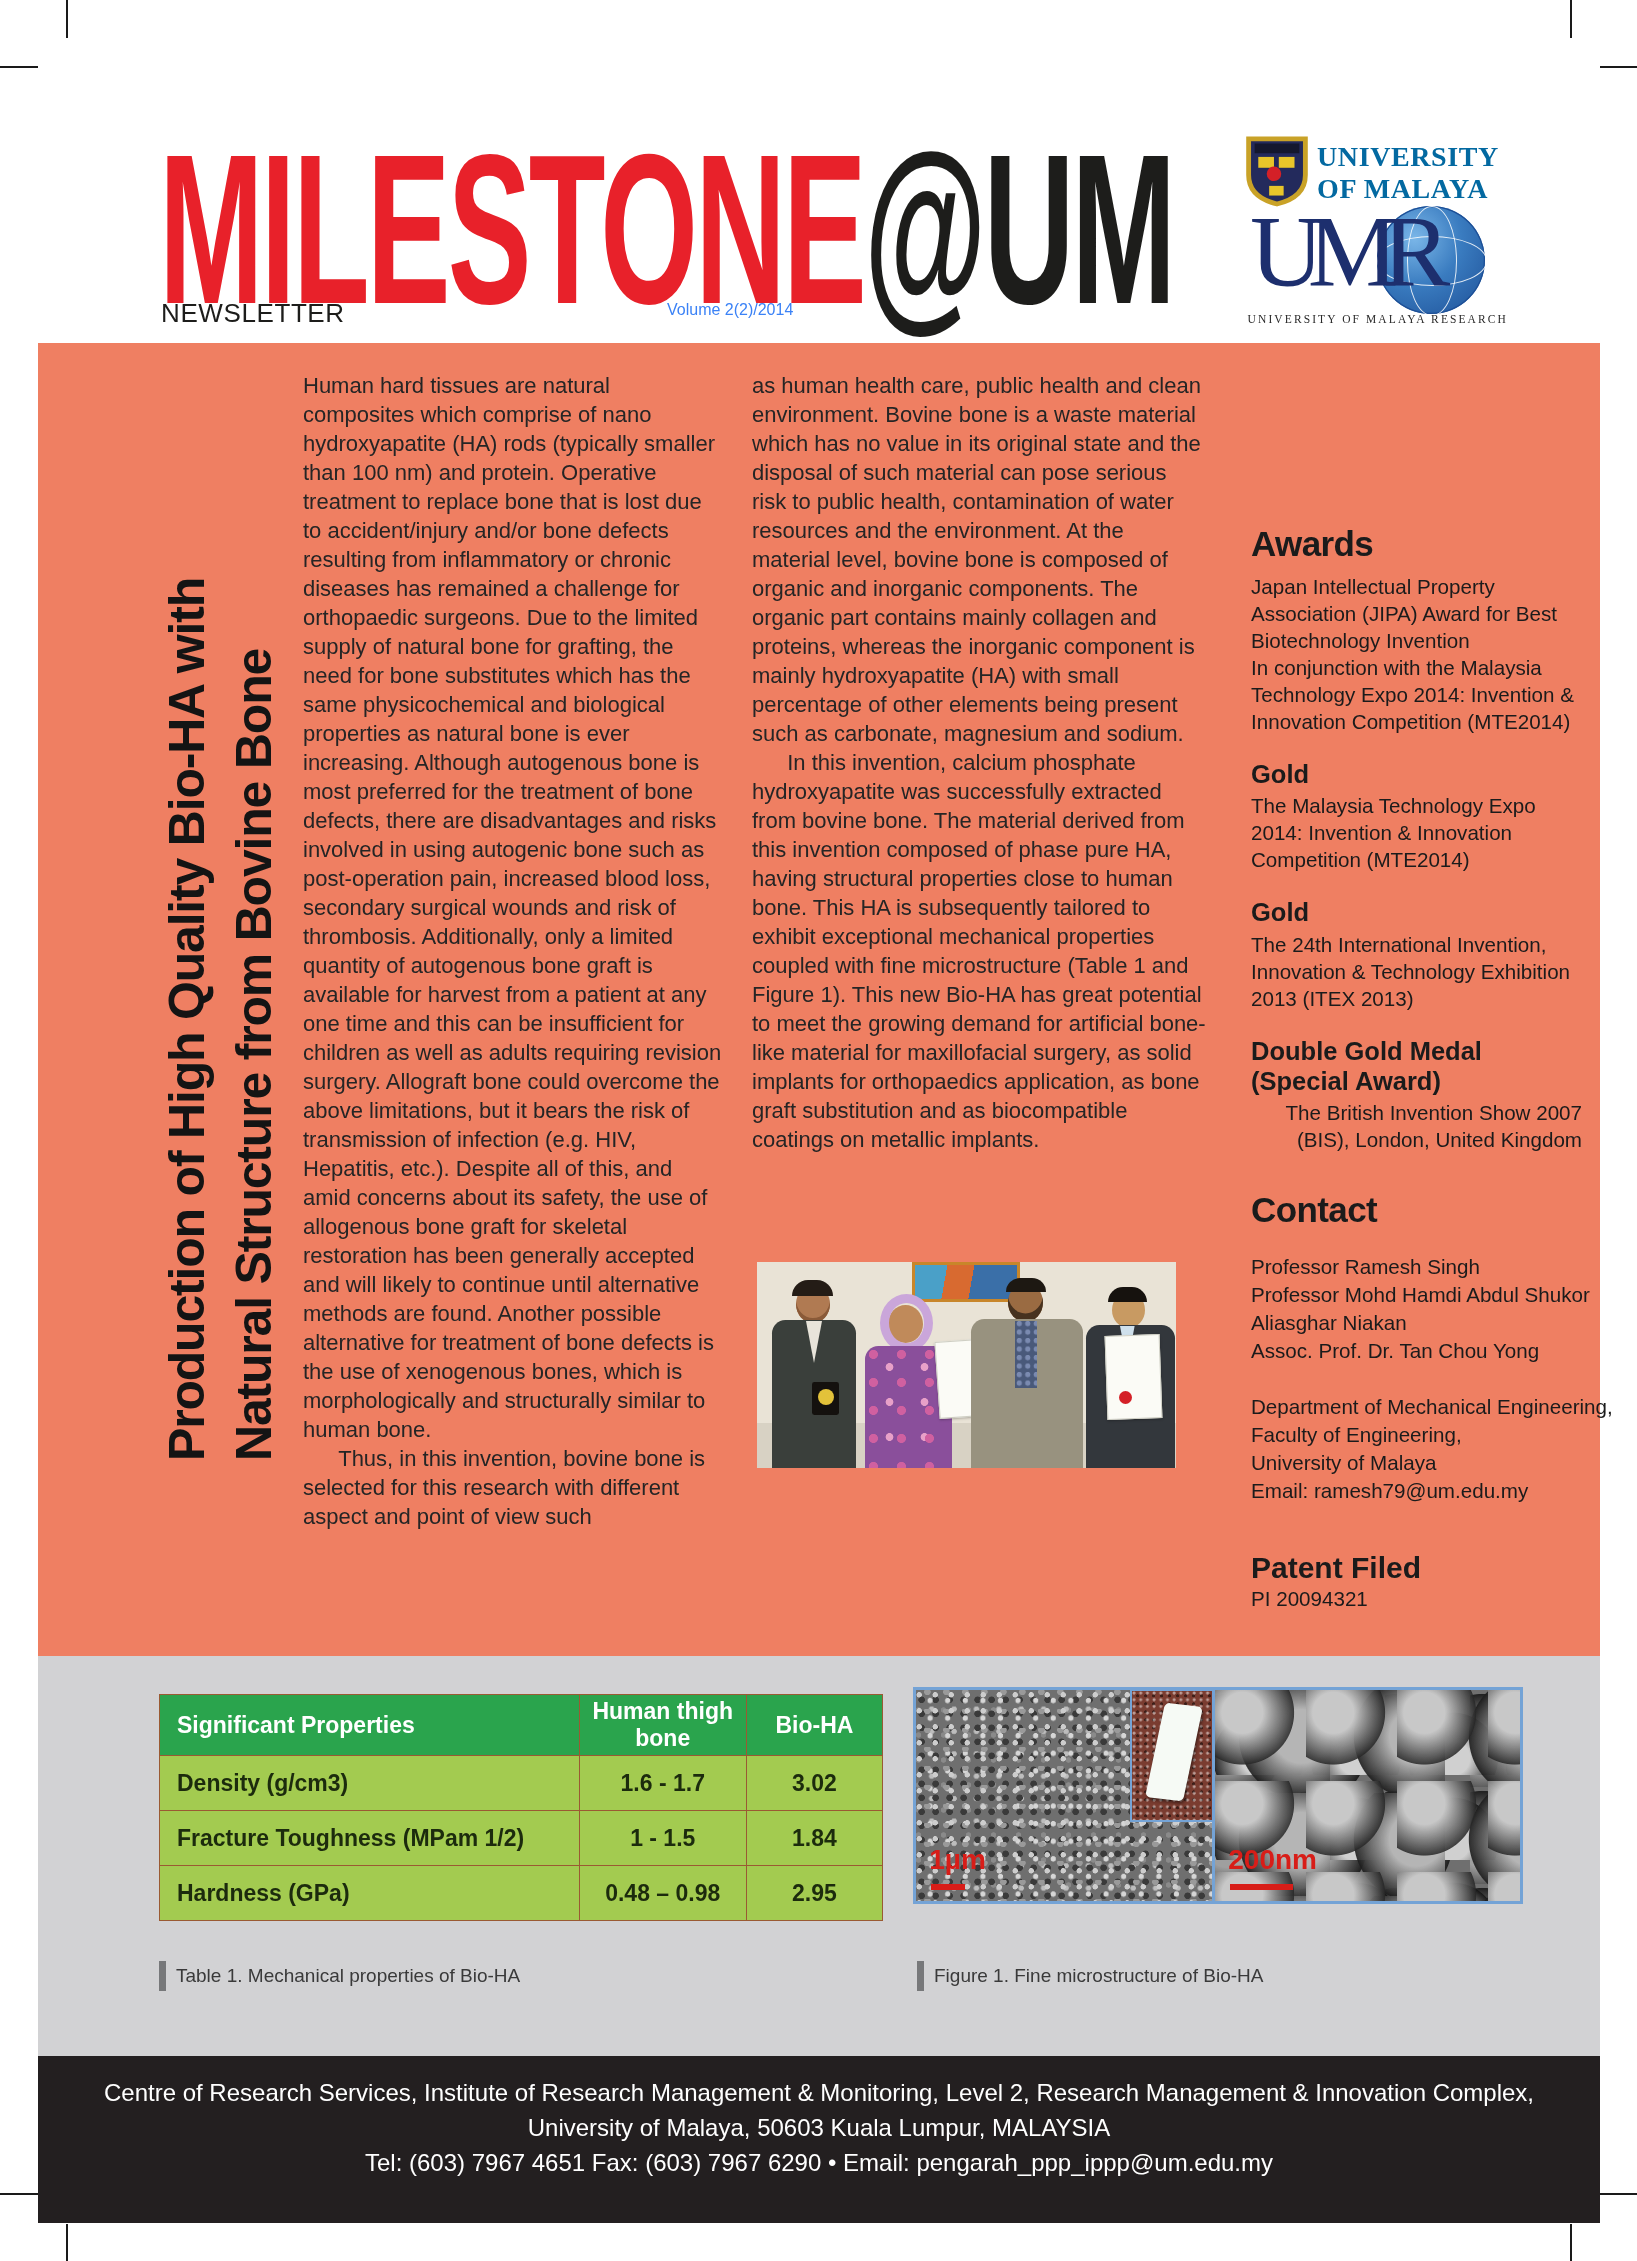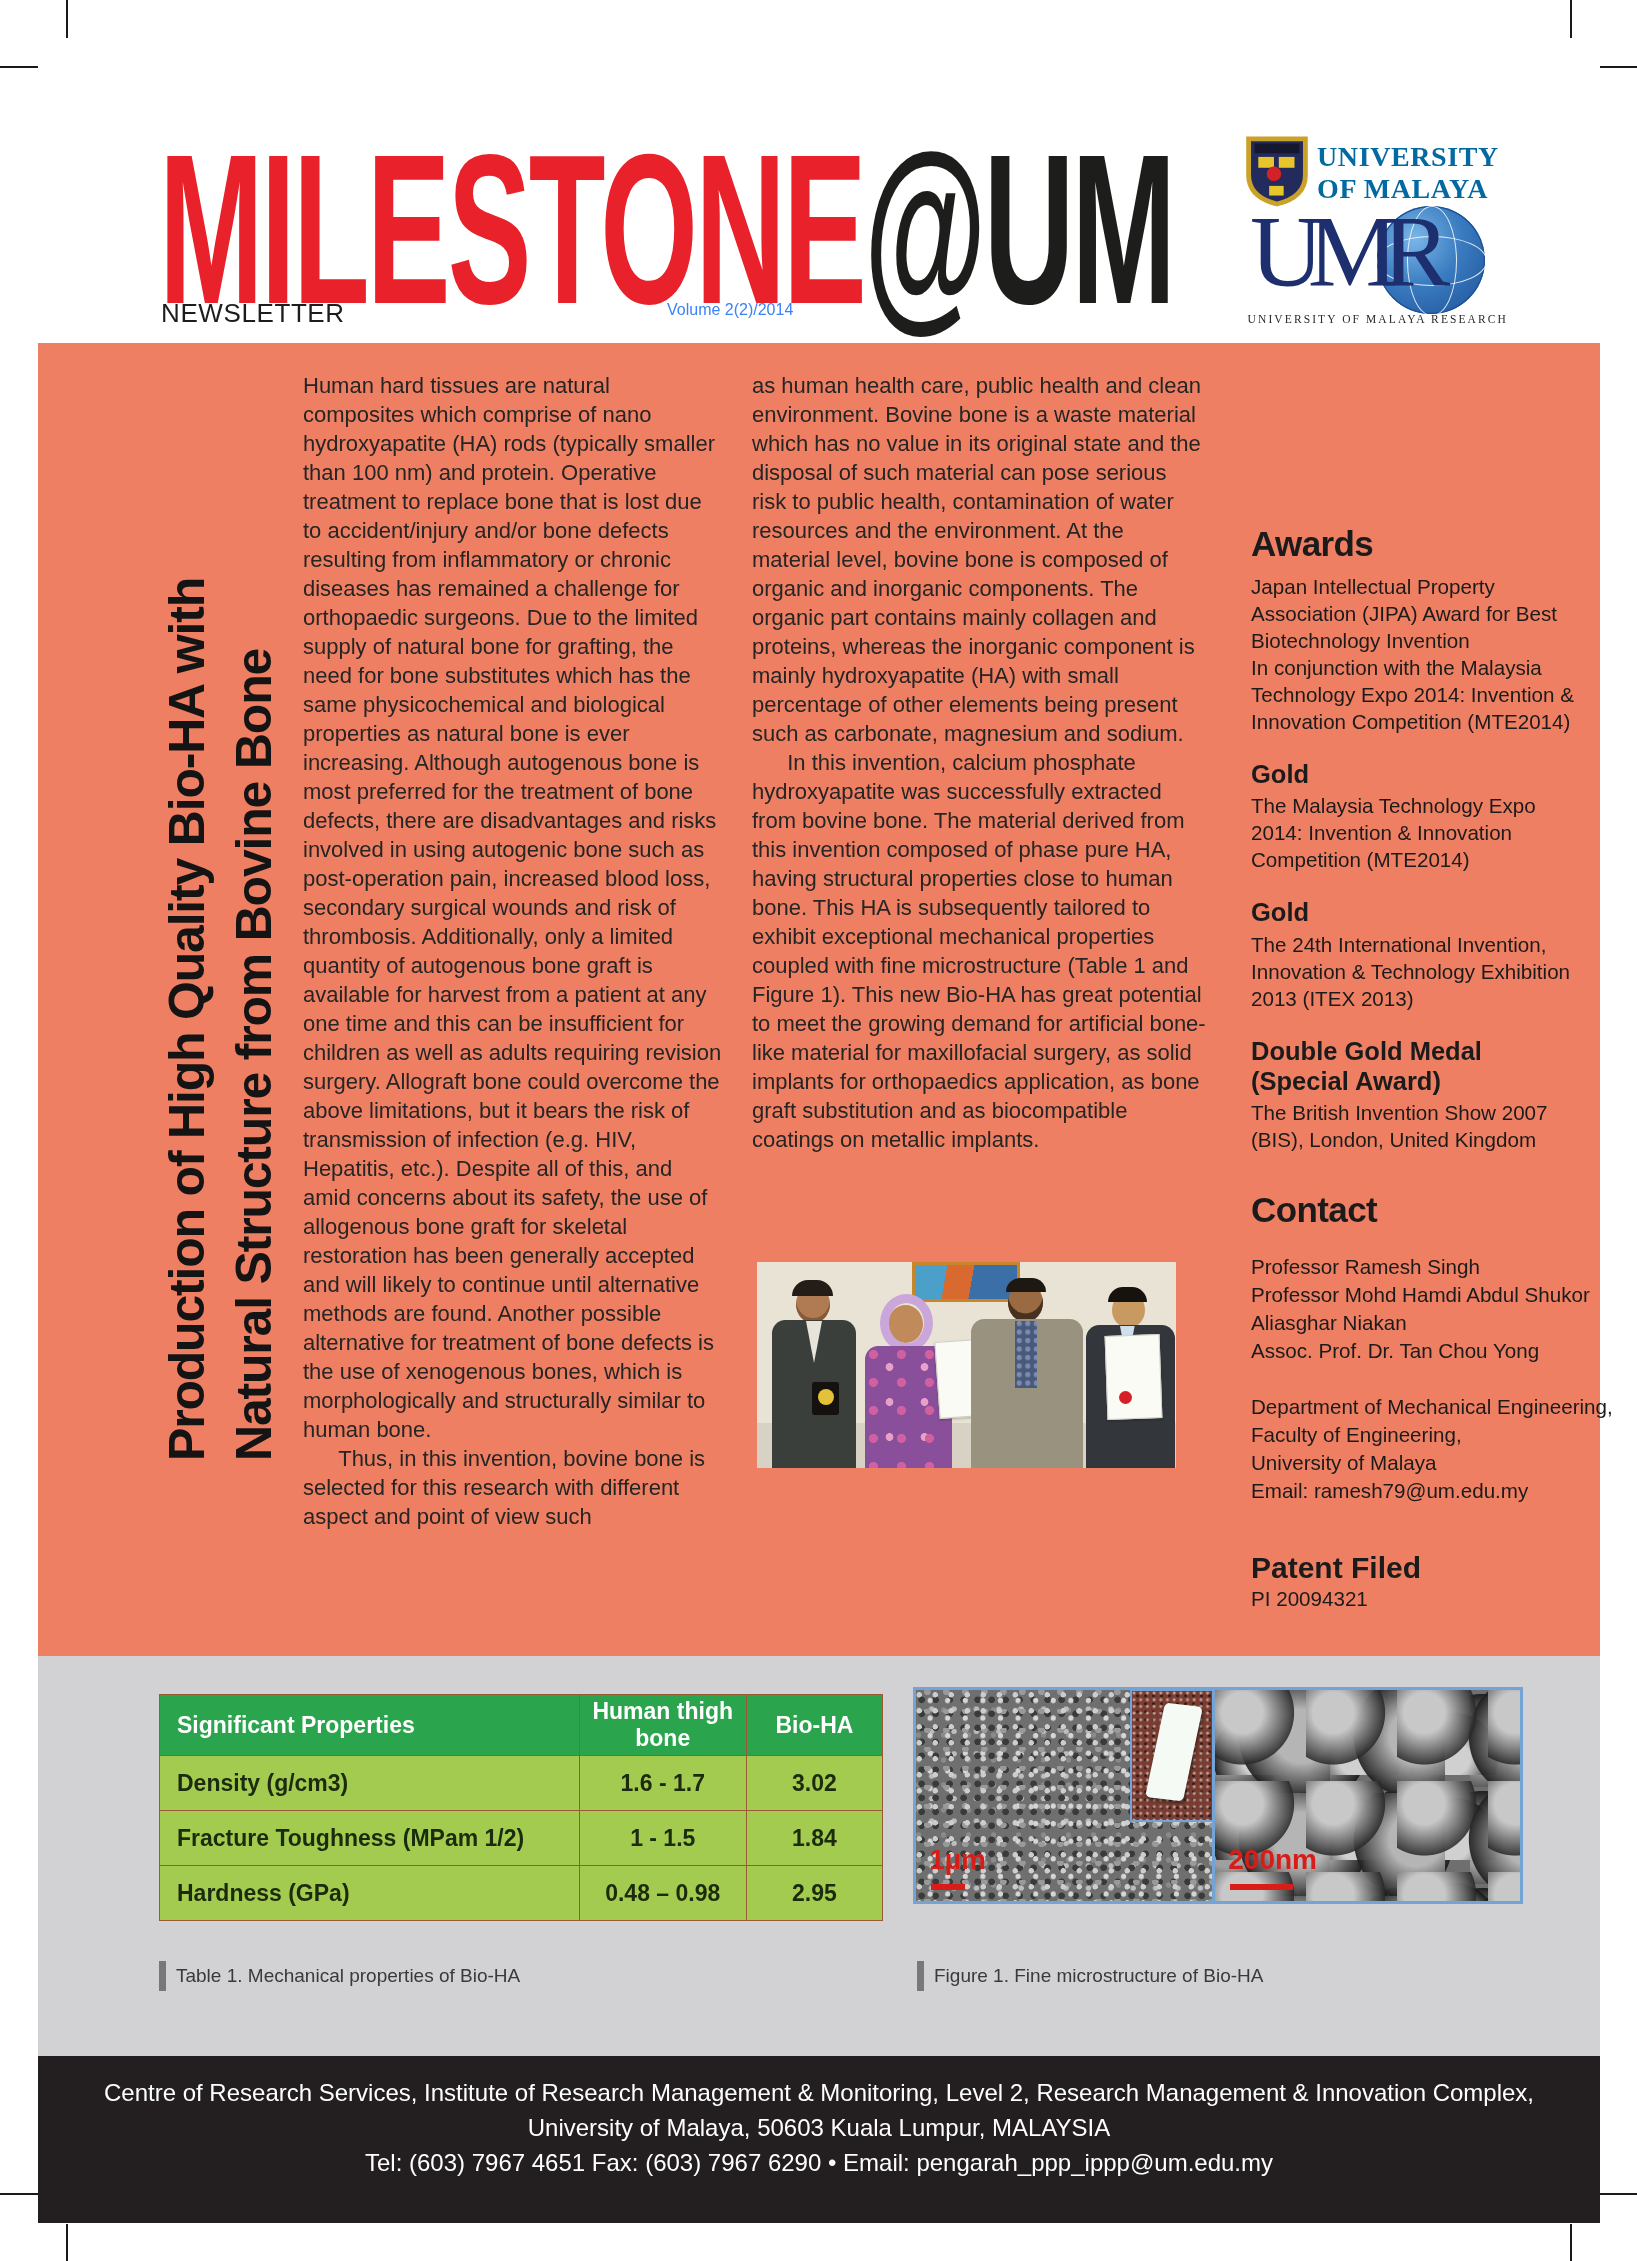--- a/index.html
+++ b/index.html
@@ -49,21 +49,21 @@
   .bodycol p.indent{text-indent:1.6em;}
   #col1{left:303px;width:423px;}
   #col2{left:752px;width:454px;}
 
   
   .sidebar{position:absolute;left:1251px;top:525px;width:331px;color:#1b1b1b;}
   .side-h{font-size:35px;font-weight:bold;letter-spacing:-0.6px;line-height:38px;margin:0 0 9.7px 0;}
   .award-title{font-size:25.5px;font-weight:bold;line-height:30px;margin:0 0 3.6px 0;}
   .award-title:empty{display:none;margin:0;}
   .award-body{font-size:20.6px;line-height:27px;margin:0 0 24px 0;white-space:pre-line;}
-  .award-body.last{margin-bottom:0;}
+  .award-body.last{margin-bottom:0;text-align:right;}
   .contact-h{margin-top:38px;}
   .contact-names{margin-top:24px;font-size:20.6px;line-height:28px;white-space:nowrap;}
   .contact-address{margin-top:28px;font-size:20.6px;line-height:28px;white-space:nowrap;}
   .patent-h{font-size:30px;font-weight:bold;line-height:29px;margin-top:48px;}
   .patent-no{font-size:20.6px;line-height:28px;margin-top:2.4px;}
 
   
   .photo{position:absolute;left:757px;top:1262px;width:419px;height:206px;overflow:hidden;
          background:linear-gradient(#e9e3d6 0 78%,#d8d2c4 78% 100%);}
   .photo-caption{position:absolute;left:758px;top:1481px;width:431px;font-size:18px;line-height:24px;color:#3f3f3f;}

